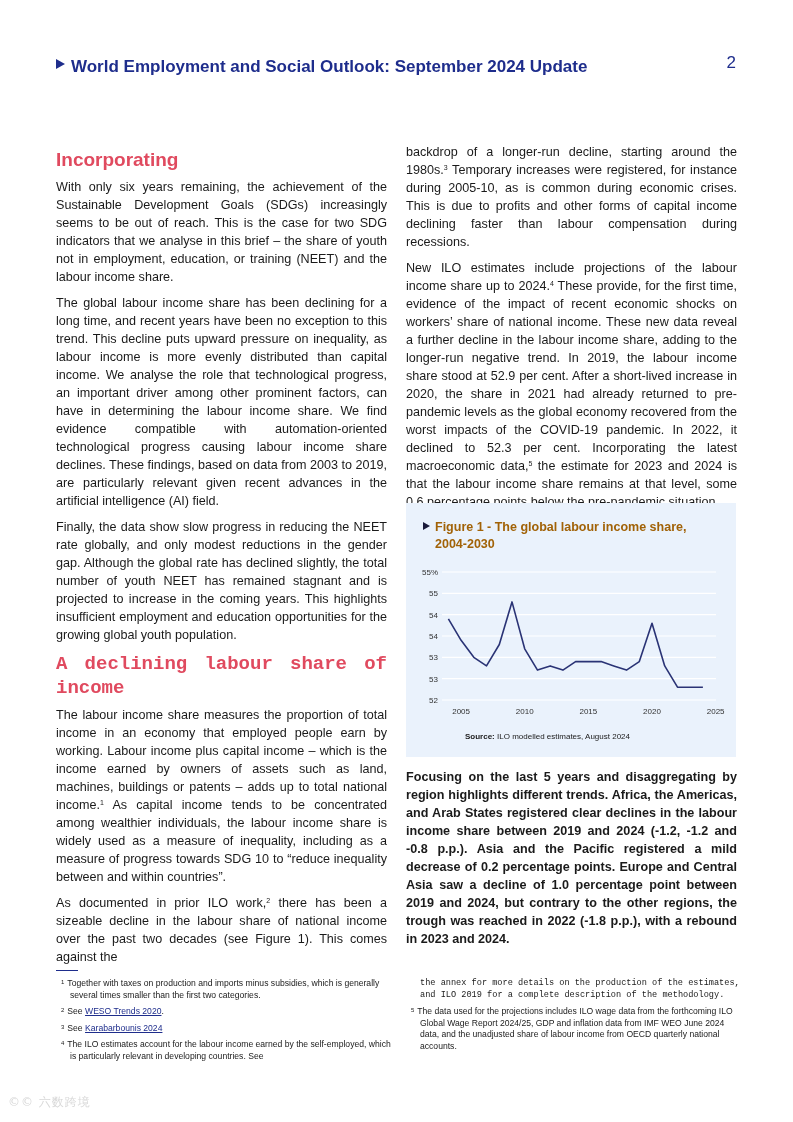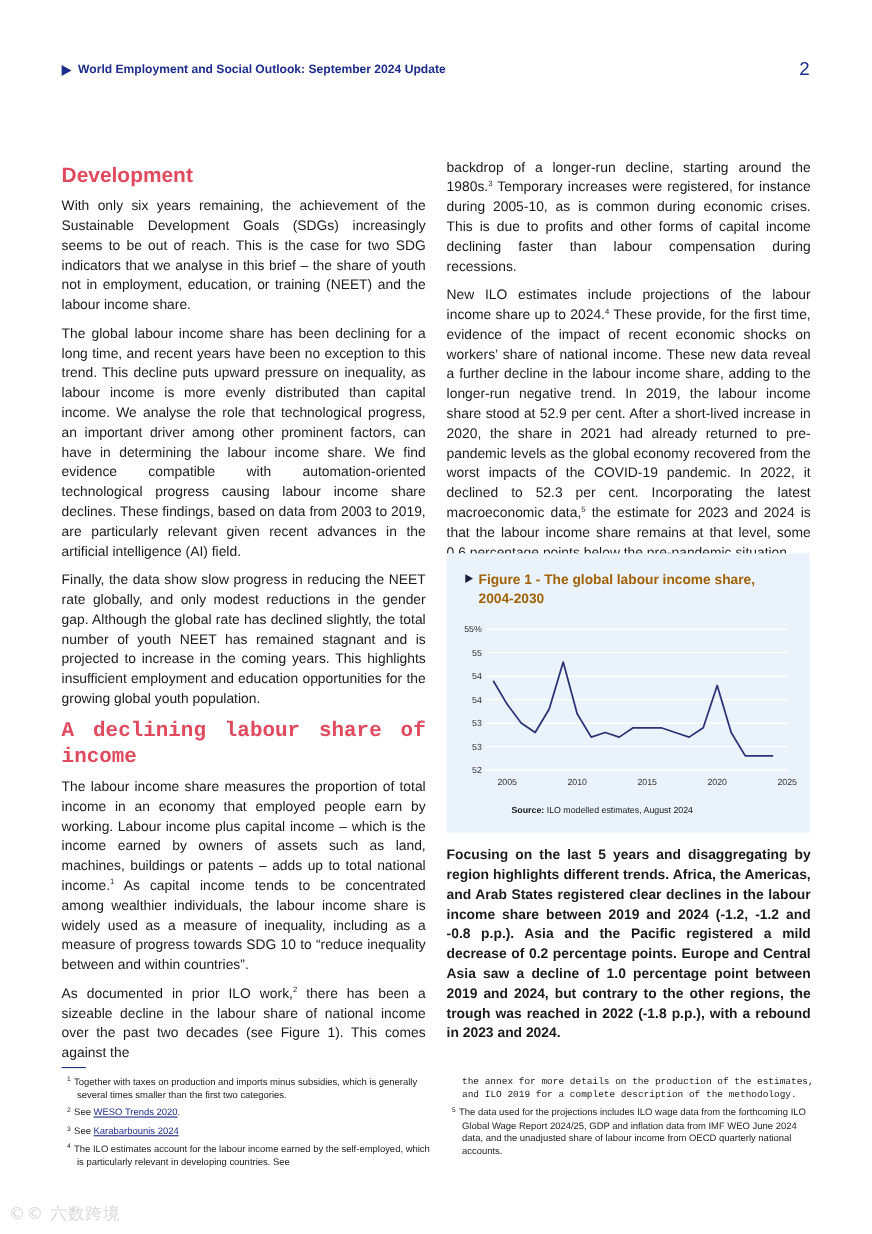--- a/index.html
+++ b/index.html
@@ -1,19 +1,19 @@
 <!DOCTYPE html>
 <html><head>
 <meta charset="utf-8">
 <style>
   html,body{margin:0;padding:0;background:#ffffff;}
   body{width:793px;height:1122px;position:relative;overflow:hidden;font-family:"DejaVu Sans","Liberation Sans",sans-serif;color:#1a1a1a;}
   .header{position:absolute;left:56px;top:56px;width:684px;height:20px;}
   .header-arrow{position:absolute;left:0;top:3px;width:0;height:0;border-top:5px solid transparent;border-bottom:5px solid transparent;border-left:9px solid #1e2d8c;}
-  .header-title{position:absolute;left:15px;top:1px;font-family:"Liberation Sans",sans-serif;font-weight:bold;font-size:11px;color:#1e2d8c;white-space:nowrap;}
+  .header-title{position:absolute;left:15px;top:1px;font-family:"Liberation Sans",sans-serif;font-weight:bold;font-size:17px;color:#1e2d8c;white-space:nowrap;}
   .page-num{position:absolute;right:4px;top:-3px;font-family:"Liberation Sans",sans-serif;font-size:17px;color:#1e2d8c;}
   .col{position:absolute;font-family:"Liberation Sans",sans-serif;font-size:12.6px;line-height:18px;text-align:justify;color:#1a1a1a;}
   .col-left{left:56px;top:146px;width:331px;}
   .col-right{left:406px;top:143px;width:331px;}
   .col p{margin:0 0 8px 0;}
   h2{font-family:"Liberation Sans",sans-serif;font-weight:bold;color:#e04a5f;margin:0 0 6px 0;}
   .h-intro{font-size:19px;line-height:24px;margin-top:2px;}
   .h-section{font-size:19px;line-height:24px;margin-top:0;font-family:Liberation Mono, monospace;}
   sup{font-size:7px;vertical-align:top;position:relative;top:-2px;}
   .figure{position:absolute;left:406px;top:503px;width:330px;height:254px;background:#eaf2fc;}
@@ -24,33 +24,33 @@
   .fig-source{position:absolute;left:17px;top:229px;font-family:"Liberation Sans",sans-serif;font-size:8px;color:#1a1a1a;}
   .fig-source b{font-weight:bold;padding-left:42px;}
   .footnotes{position:absolute;top:970px;font-family:"Liberation Sans",sans-serif;font-size:8.6px;line-height:11.5px;color:#1a1a1a;}
   .fn-left{left:56px;width:335px;}
   .fn-right{left:406px;width:335px;}
   .fn-rule{position:absolute;left:56px;top:970px;width:22px;height:1px;background:#1e2d8c;}
   .fn{margin:0 0 5px 0;padding-left:14px;text-indent:-9px;}
   .fn sup{font-size:6px;top:-1px;margin-right:3px;}
   .fn a{color:#1e2d8c;text-decoration:underline;}
   .fn-cont{margin:0 0 5px 0;padding-left:14px;font-family:Liberation Mono, monospace;}
-  .watermark{position:absolute;left:8px;top:1094px;font-family:"DejaVu Sans",sans-serif;font-size:15px;color:#d8d8d8;letter-spacing:1px;}
+  .watermark{position:absolute;left:8px;top:1094px;font-family:"DejaVu Sans",sans-serif;font-size:12px;color:#d8d8d8;letter-spacing:1px;}
 </style>
 </head>
 <body>
 
 <div class="header">
   <span class="header-arrow"></span>
   <span class="header-title">World Employment and Social Outlook: September 2024 Update</span>
   <span class="page-num">2</span>
 </div>
 
 <div class="col col-left">
-  <h2 class="h-intro">Development</h2>
+  <h2 class="h-intro">Incorporating</h2>
   <p>With only six years remaining, the achievement of the Sustainable Development Goals (SDGs) increasingly seems to be out of reach. This is the case for two SDG indicators that we analyse in this brief – the share of youth not in employment, education, or training (NEET) and the labour income share.</p>
   <p>The global labour income share has been declining for a long time, and recent years have been no exception to this trend. This decline puts upward pressure on inequality, as labour income is more evenly distributed than capital income. We analyse the role that technological progress, an important driver among other prominent factors, can have in determining the labour income share. We find evidence compatible with automation-oriented technological progress causing labour income share declines. These findings, based on data from 2003 to 2019, are particularly relevant given recent advances in the artificial intelligence (AI) field.</p>
   <p>Finally, the data show slow progress in reducing the NEET rate globally, and only modest reductions in the gender gap. Although the global rate has declined slightly, the total number of youth NEET has remained stagnant and is projected to increase in the coming years. This highlights insufficient employment and education opportunities for the growing global youth population.</p>
   <h2 class="h-section">A declining labour share of income</h2>
   <p><span>The labour income share measures the proportion of total income in an economy that employed people earn by working. Labour income plus capital income – which is the income earned by owners of assets such as land, machines, buildings or patents – adds up to total national income.</span><sup>1</sup><span> As capital income tends to be concentrated among wealthier individuals, the labour income share is widely used as a measure of inequality, including as a measure of progress towards SDG 10 to “reduce inequality between and within countries”.</span></p>
   <p><span>As documented in prior ILO work,</span><sup>2</sup><span> there has been a sizeable decline in the labour share of national income over the past two decades (see Figure 1). This comes against the</span></p>
 </div>
 
 <div class="col col-right">
   <p><span>backdrop of a longer-run decline, starting around the 1980s.</span><sup>3</sup><span> Temporary increases were registered, for instance during 2005-10, as is common during economic crises. This is due to profits and other forms of capital income declining faster than labour compensation during recessions.</span></p>

